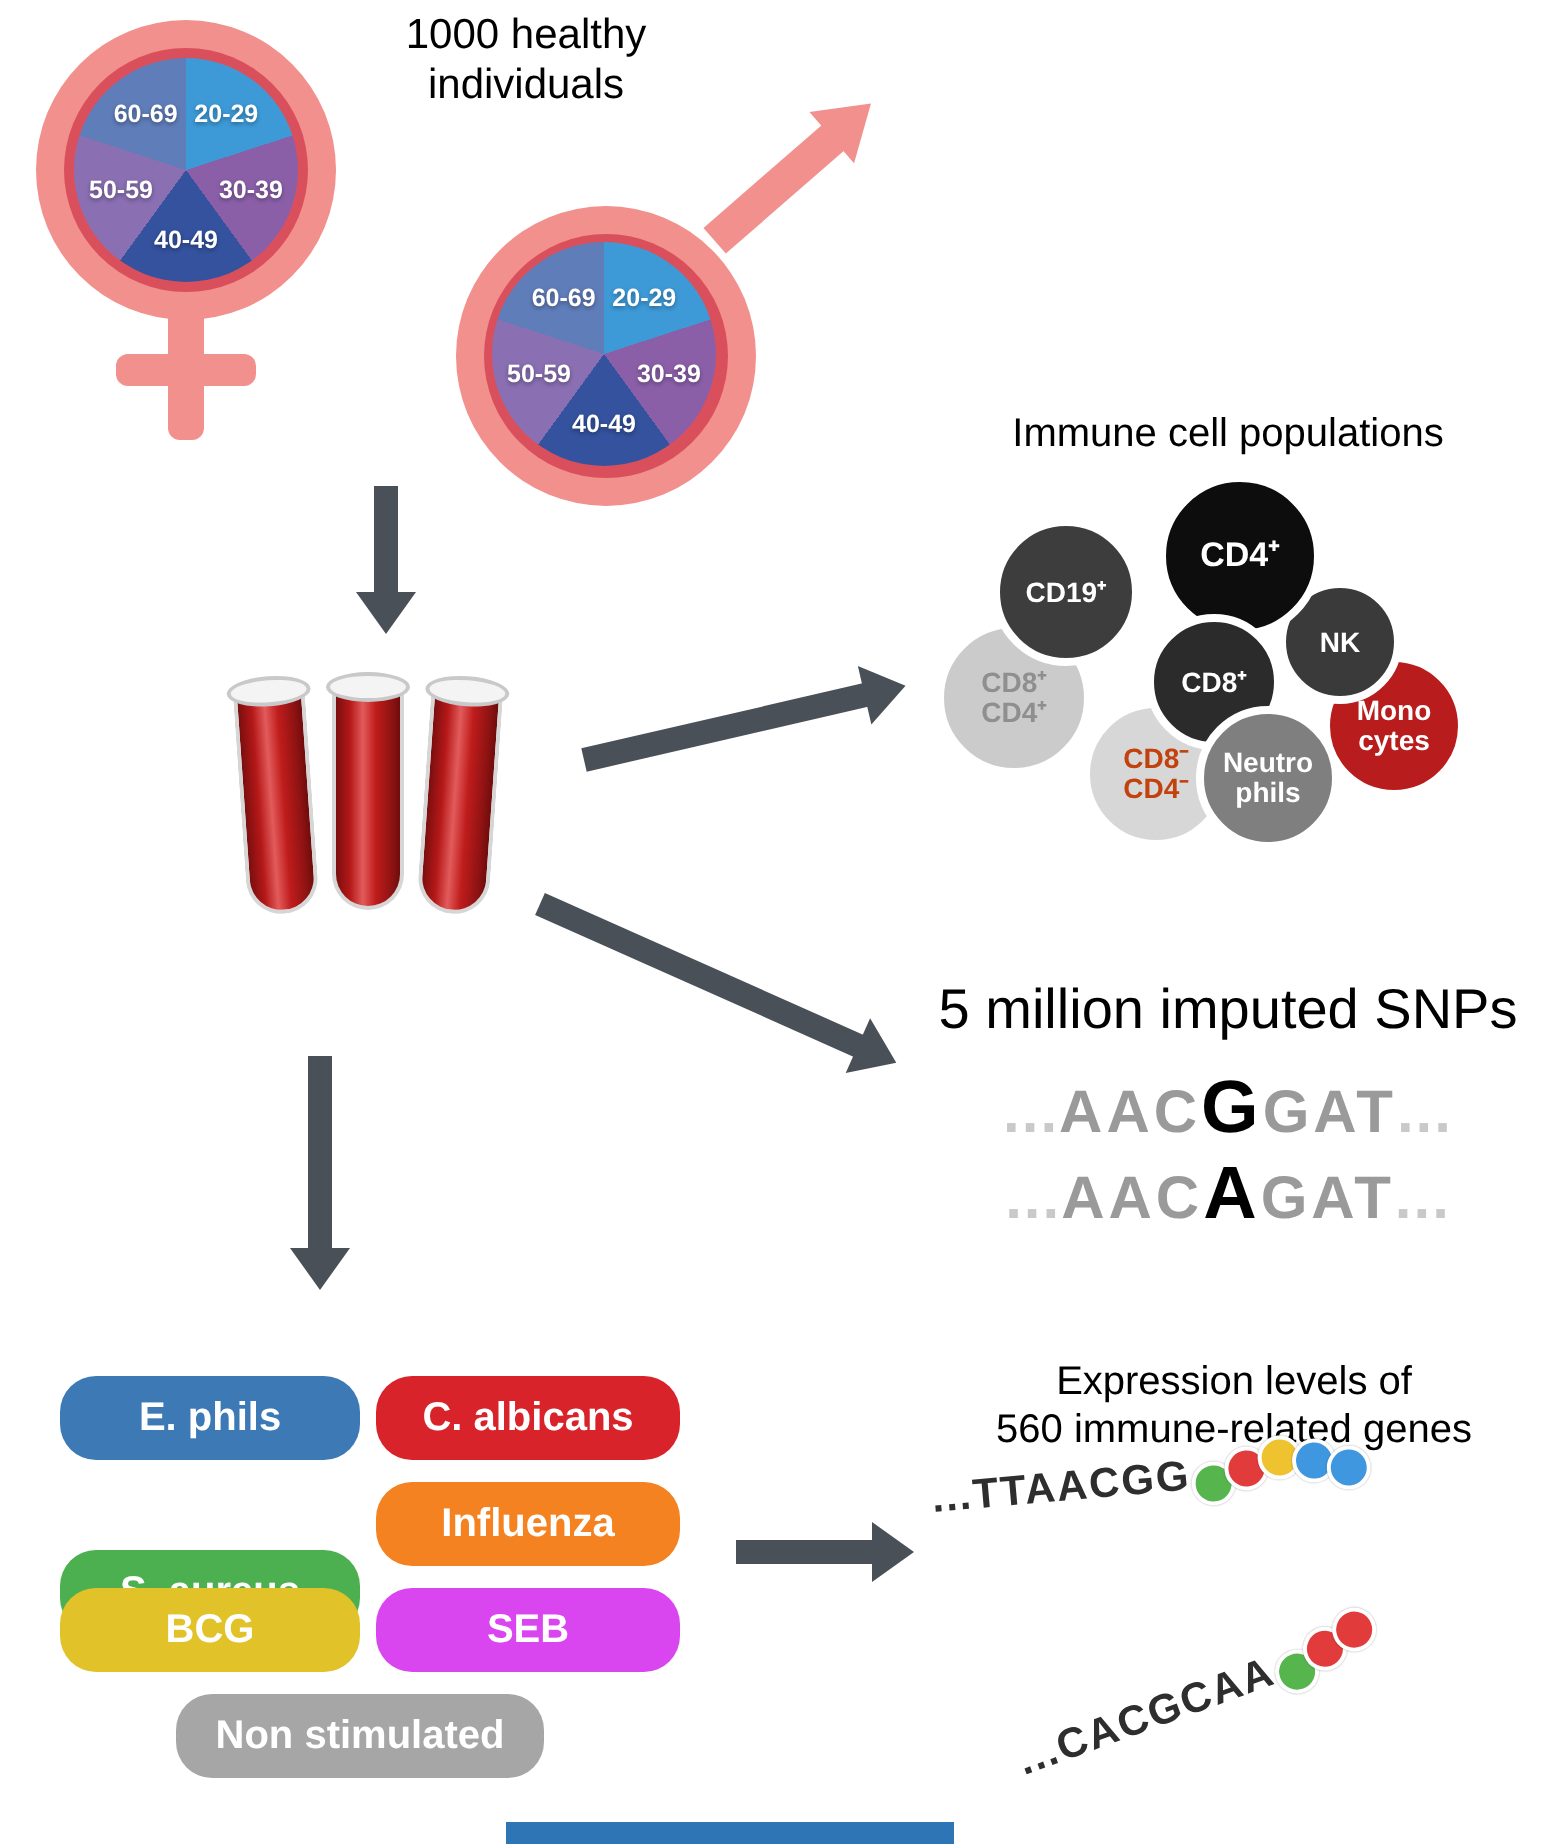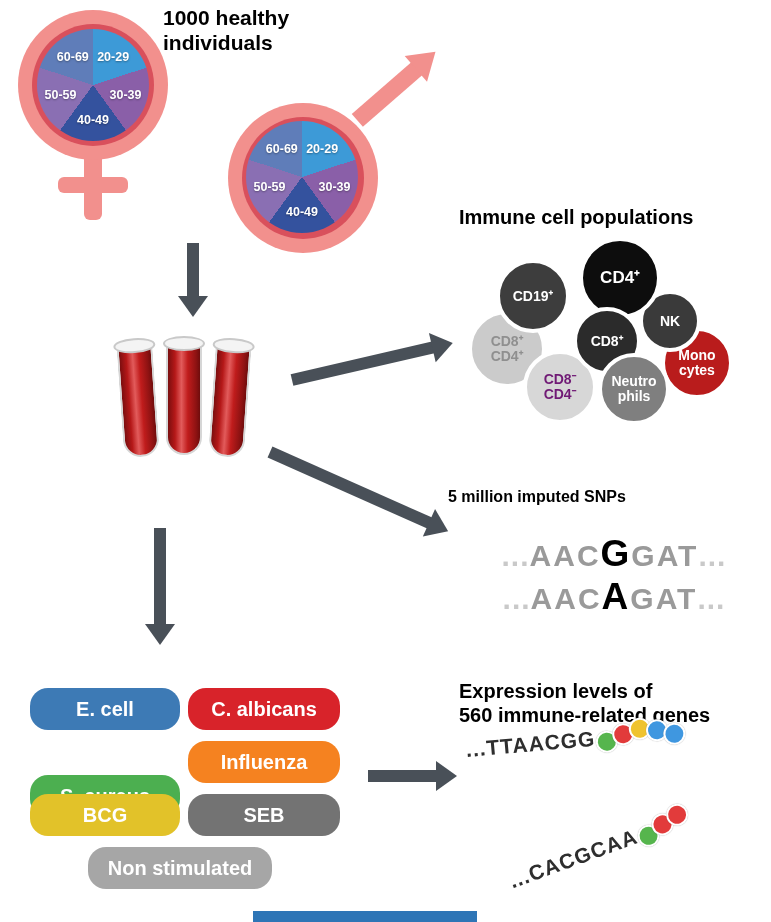--- a/index.html
+++ b/index.html
@@ -1,21 +1,21 @@
 <!DOCTYPE html>
 <html><head>
 <meta charset="utf-8">
 <style>
   * { margin:0; padding:0; box-sizing:border-box; }
   html,body { background:#fff; }
   body { font-family:"Liberation Sans", sans-serif; }
   .canvas { position:relative; width:771px; height:922px; background:#fff; overflow:hidden; }
   .abs { position:absolute; }
 
-  .heading { position:absolute; font-weight:bold; color:#000; text-align:left;
+  .heading { position:absolute; font-weight:normal; color:#000; text-align:center;
              line-height:1.18; white-space:pre-line; font-size:21px; }
 
   
   .g-pie { position:absolute; border-radius:50%; }
   .pie-lbl { position:absolute; transform:translate(-50%,-50%); color:#fff; font-weight:bold;
              font-size:12.5px; text-shadow:0 1px 2px rgba(0,0,0,.35); white-space:nowrap; }
   .pl0{left:68%;top:25%;} .pl1{left:79%;top:59%;} .pl2{left:50%;top:81%;}
   .pl3{left:21%;top:59%;} .pl4{left:32%;top:25%;}
   .round { border-radius:50%; position:absolute; }
 
@@ -143,53 +143,53 @@
   <div class="heading" style="left:459px;top:206px;width:310px;font-size:20px;">Immune cell populations</div>
 
   <div>
     <div class="cell cell-sm" style="left: 468px; top: 310px; width: 78px; height: 78px; background: rgb(203, 203, 203); color: rgb(143, 143, 143);">CD8⁺
 CD4⁺</div>
     <div class="cell cell-sm" style="left: 661px; top: 327px; width: 72px; height: 72px; background: #b91c1c; color: rgb(255, 255, 255);">Mono
 cytes</div>
     <div class="cell" style="left: 496px; top: 259px; width: 74px; height: 74px; background: rgb(61, 61, 61); color: rgb(255, 255, 255);">CD19⁺</div>
     <div class="cell" style="left: 639px; top: 290px; width: 62px; height: 62px; background: rgb(58, 58, 58); color: rgb(255, 255, 255);">NK</div>
     <div class="cell cell-lg" style="left: 579px; top: 237px; width: 82px; height: 82px; background: rgb(13, 13, 13); color: rgb(255, 255, 255);">CD4⁺</div>
-    <div class="cell cell-sm" style="left: 523px; top: 350px; width: 74px; height: 74px; background: rgb(215, 215, 215); color: #701a75;">CD8⁻
+    <div class="cell cell-sm" style="left: 541px; top: 350px; width: 74px; height: 74px; background: rgb(215, 215, 215); color: #c2410c;">CD8⁻
 CD4⁻</div>
     <div class="cell" style="left: 573px; top: 307px; width: 68px; height: 68px; background: rgb(43, 43, 43); color: rgb(255, 255, 255);">CD8⁺</div>
     <div class="cell cell-sm" style="left: 598px; top: 353px; width: 72px; height: 72px; background: rgb(127, 127, 127); color: rgb(255, 255, 255);">Neutro
 phils</div>
   </div>
 
-  <div class="heading" style="left:448px;top:488px;width:310px;font-size:16px;">5 million imputed SNPs</div>
+  <div class="heading" style="left:459px;top:488px;width:310px;font-size:28px;">5 million imputed SNPs</div>
 
   <div class="snp-seq" style="left:453px;top:535px;">
     <span class="dots">...</span><span>AAC</span><span class="variant">G</span><span>GAT</span><span class="dots">...</span>
   </div>
   <div class="snp-seq" style="left:453px;top:578px;">
     <span class="dots">...</span><span>AAC</span><span class="variant">A</span><span>GAT</span><span class="dots">...</span>
   </div>
 
   <div>
     <div class="pill" style="left: 30px; top: 688px; width: 150px; background: rgb(61, 122, 181);">
-      <span>E. cell</span>
+      <span>E. phils</span>
       </div>
     <div class="pill" style="left: 188px; top: 688px; width: 152px; background: rgb(216, 35, 42);">
       <span>C. albicans</span>
       </div>
     <div class="pill" style="left: 30px; top: 775px; width: 150px; background: rgb(76, 175, 80);">
       <span>S. aureus</span>
       </div>
     <div class="pill" style="left: 188px; top: 741px; width: 152px; background: rgb(245, 130, 32);">
       <span>Influenza</span>
       </div>
     <div class="pill" style="left: 30px; top: 794px; width: 150px; background: rgb(226, 194, 41);">
       <span>BCG</span>
       </div>
-    <div class="pill" style="left: 188px; top: 794px; width: 152px; background: #737373;">
+    <div class="pill" style="left: 188px; top: 794px; width: 152px; background: #d946ef;">
       <span>SEB</span>
       </div>
     <div class="pill" style="left: 88px; top: 847px; width: 184px; background: rgb(166, 166, 166);">
       <span>Non stimulated</span>
       </div>
   </div>
 
   <div class="arrow" style="left:368px;top:776px;width:92px;">
     <div class="shaft" style="width:70px;"></div>
     <div class="head" style="left:68px;"></div>

